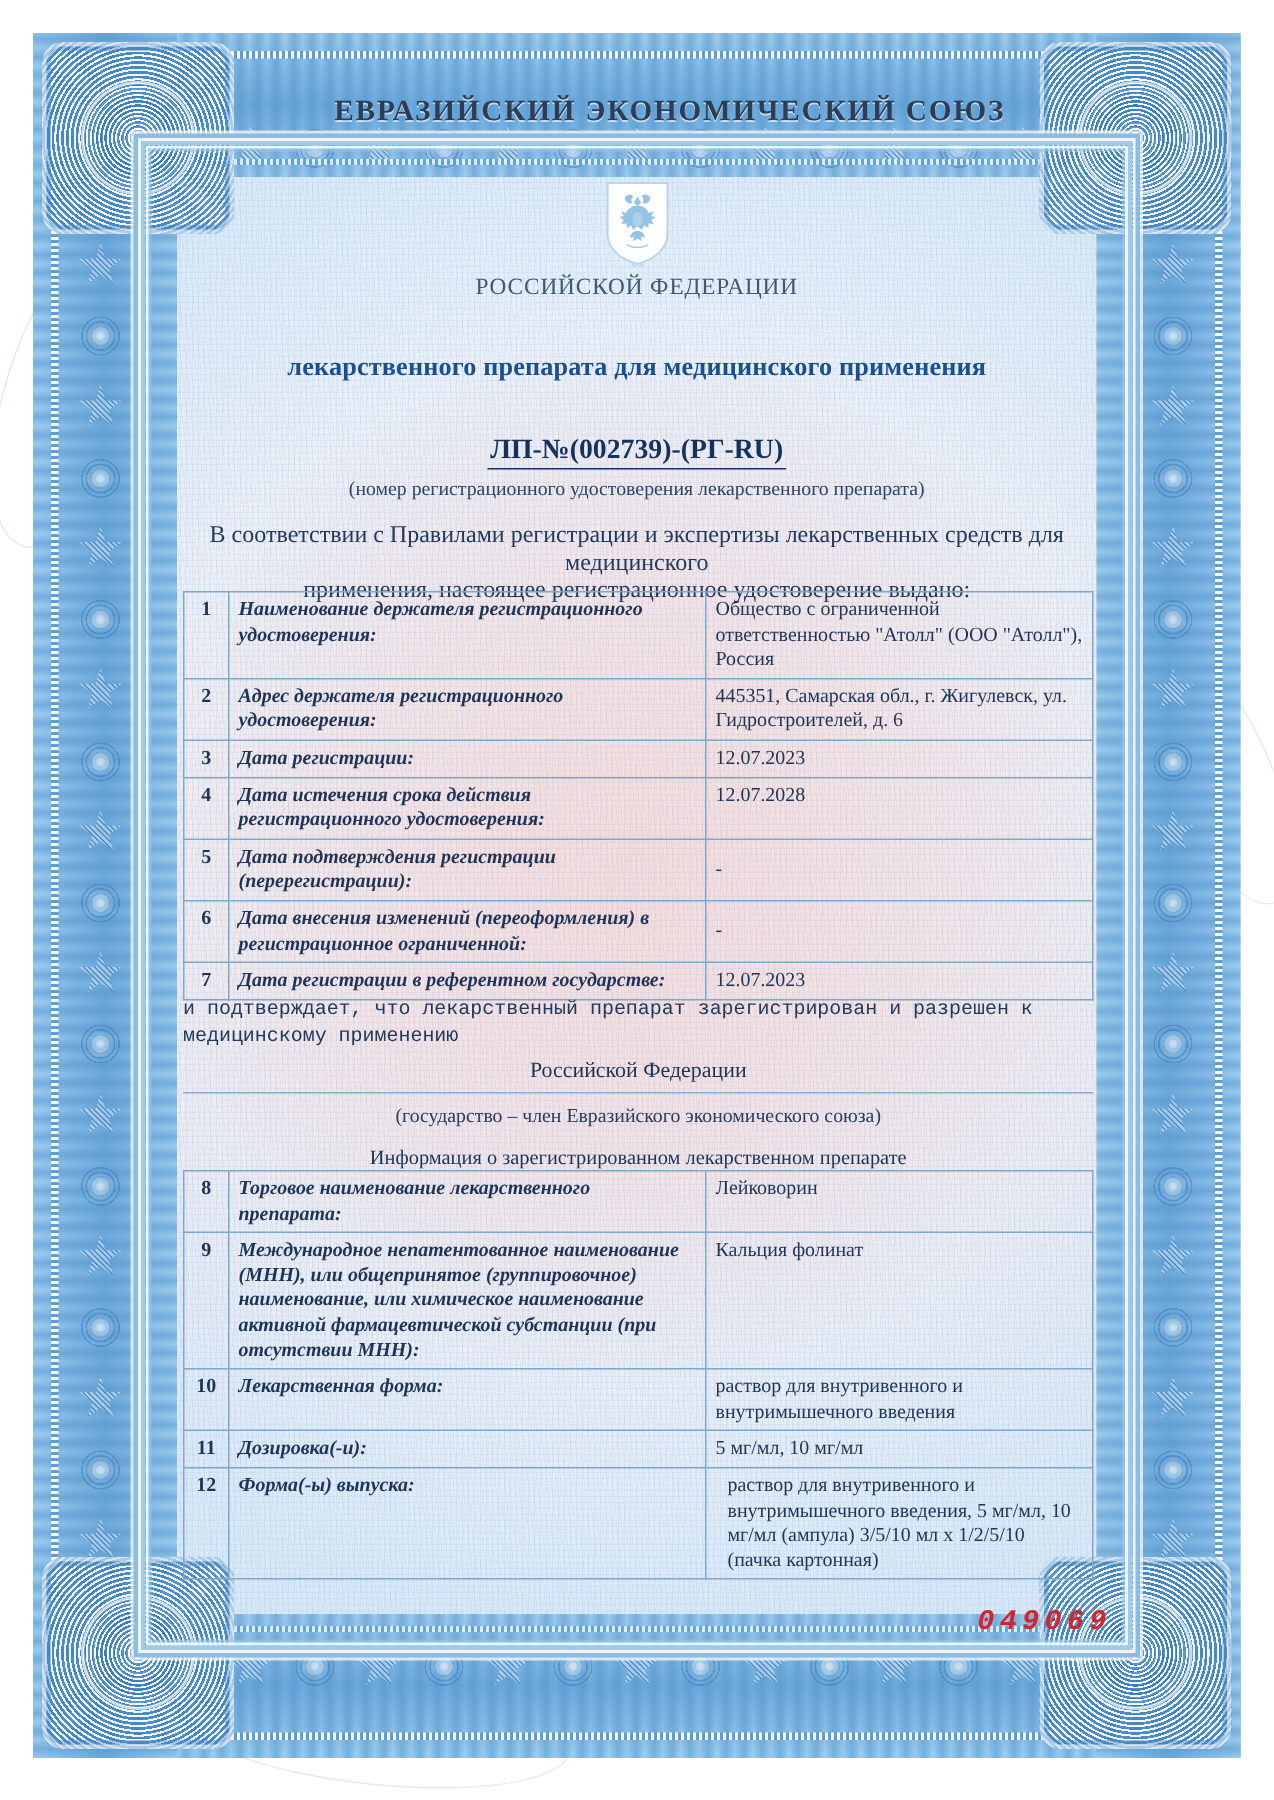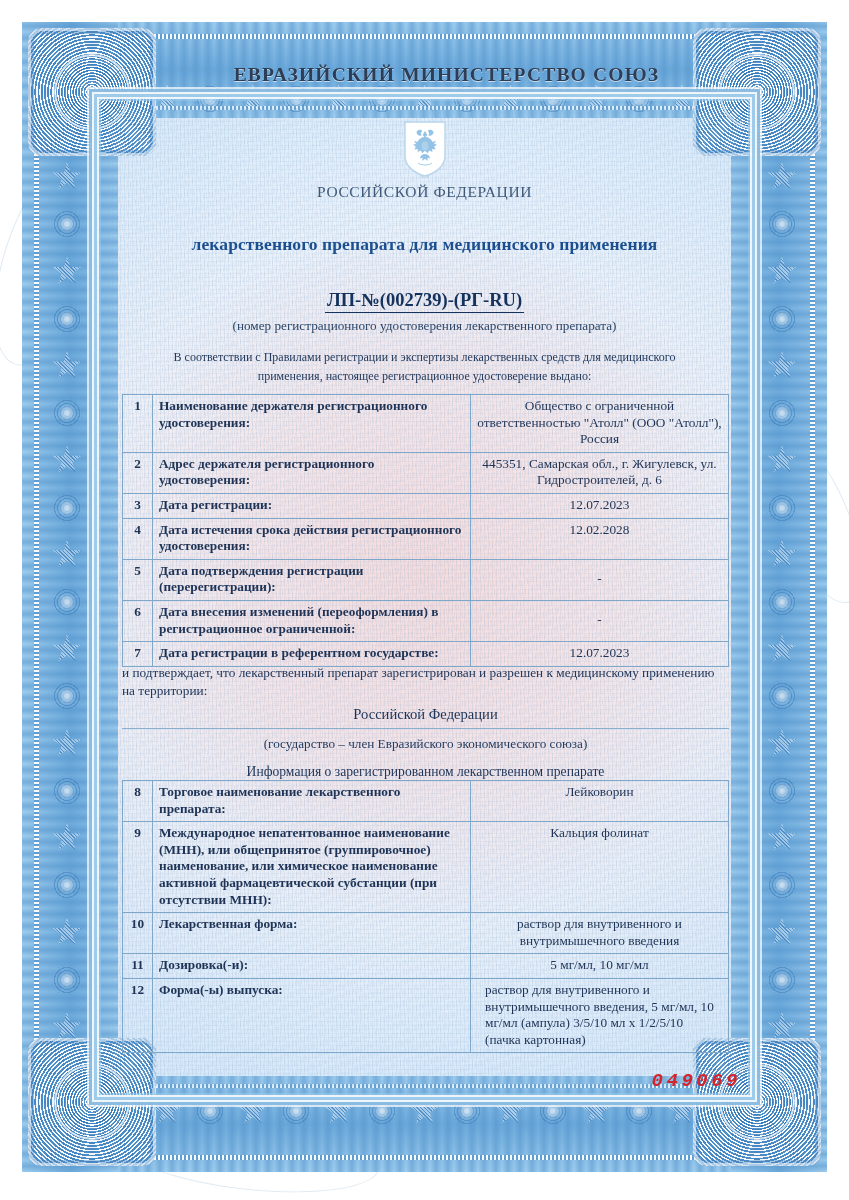--- a/index.html
+++ b/index.html
@@ -246,21 +246,21 @@
     position: absolute; left: 0; right: 0; top: 210px;
     text-align: center;
     font-family: "Liberation Serif", serif;
     font-size: 13.2px; color: #2b4568;
   }
 
   .preamble {
     position: absolute; left: 24px; right: 24px; top: 240px;
     text-align: center;
     font-family: "Liberation Serif", serif;
-    font-size: 12px; line-height: 18.5px; color: #22395c;
+    font-size: 16px; line-height: 18.5px; color: #22395c;
   }
 
   
   .tbl {
     position: absolute;
     left: 14px; right: 12px;
     border-collapse: collapse;
     table-layout: fixed;
     font-family: "Liberation Serif", serif;
   }
@@ -273,28 +273,28 @@
     vertical-align: top;
     font-size: 13.3px;
     line-height: 16.6px;
     color: #1e3355;
     background: transparent;
   }
   .c-num {
     width: 30px; text-align: center; font-weight: 700;
     font-size: 13.6px;
   }
-  .c-label { width: 318px; font-weight: 700; }
-  .c-value { text-align: center; font-weight: 400; }
+  .c-label { width: 318px; font-weight: 700; font-style: italic; }
+  .c-value { text-align: left; font-weight: 400; }
   .c-value.left { text-align: left; padding-left: 14px; }
 
   
   .mid-text {
     position: absolute; left: 14px; right: 12px; top: 556px;
-    font-family: Liberation Serif, serif;
+    font-family: Liberation Mono, monospace;
     font-size: 13.3px; line-height: 17.5px; color: #21385a;
   }
   .terr-line {
     position: absolute; left: 14px; right: 12px; top: 598px;
     text-align: center;
     font-family: "Liberation Serif", serif;
     font-size: 14.6px; color: #1d3356;
     padding-bottom: 5px;
     border-bottom: 1px solid #8aaecd;
   }
@@ -432,21 +432,21 @@
     <div class="dotrail" style="left:118px;bottom:84px;width:569px;height:4px;opacity:.8;"></div>
 
     <div class="rosette tl"></div>
     <div class="rosette tr"></div>
     <div class="rosette bl"></div>
     <div class="rosette br"></div>
 
     <div class="step-frame"></div>
 
     <div class="eaeu-banner">
-      <span class="eaeu-text">ЕВРАЗИЙСКИЙ МИНИСТЕРСТВО СОЮЗ</span>
+      <span class="eaeu-text">ЕВРАЗИЙСКИЙ ЭКОНОМИЧЕСКИЙ СОЮЗ</span>
     </div>
 
     <div class="plate">
       <div class="plate-texture"></div>
 
       <div class="content">
 
         <div class="emblem-wrap">
           <svg class="emblem-shield" viewBox="0 0 46 58">
             <path d="M3 2 H43 V36 C43 46 34 53 23 56 C12 53 3 46 3 36 Z" fill="#ffffff" stroke="#b9d6ec" stroke-width="1.4"></path>
@@ -496,21 +496,21 @@
               <td class="c-value">445351, Самарская обл., г. Жигулевск, ул. Гидростроителей, д. 6</td>
             </tr>
             <tr>
               <td class="c-num">3</td>
               <td class="c-label">Дата регистрации:</td>
               <td class="c-value">12.07.2023</td>
             </tr>
             <tr>
               <td class="c-num">4</td>
               <td class="c-label">Дата истечения срока действия регистрационного удостоверения:</td>
-              <td class="c-value">12.02.2028</td>
+              <td class="c-value">12.07.2028</td>
             </tr>
             <tr>
               <td class="c-num">5</td>
               <td class="c-label">Дата подтверждения регистрации (перерегистрации):</td>
               <td class="c-value" style="vertical-align:middle;">-</td>
             </tr>
             <tr>
               <td class="c-num">6</td>
               <td class="c-label">Дата внесения изменений (переоформления) в регистрационное ограниченной:</td>
               <td class="c-value" style="vertical-align:middle;">-</td>
@@ -518,21 +518,20 @@
             <tr>
               <td class="c-num">7</td>
               <td class="c-label">Дата регистрации в референтном государстве:</td>
               <td class="c-value">12.07.2023</td>
             </tr>
           </tbody>
         </table>
 
         <div class="mid-text">
           <div>и подтверждает, что лекарственный препарат зарегистрирован и разрешен к медицинскому применению</div>
-          <div>на территории:</div>
         </div>
 
         <div class="terr-line">Российской Федерации</div>
         <div class="terr-caption">(государство – член Евразийского экономического союза)</div>
         <div class="info-heading">Информация о зарегистрированном лекарственном препарате</div>
 
         <table class="tbl t2">
           <tbody>
             <tr>
               <td class="c-num">8</td>

